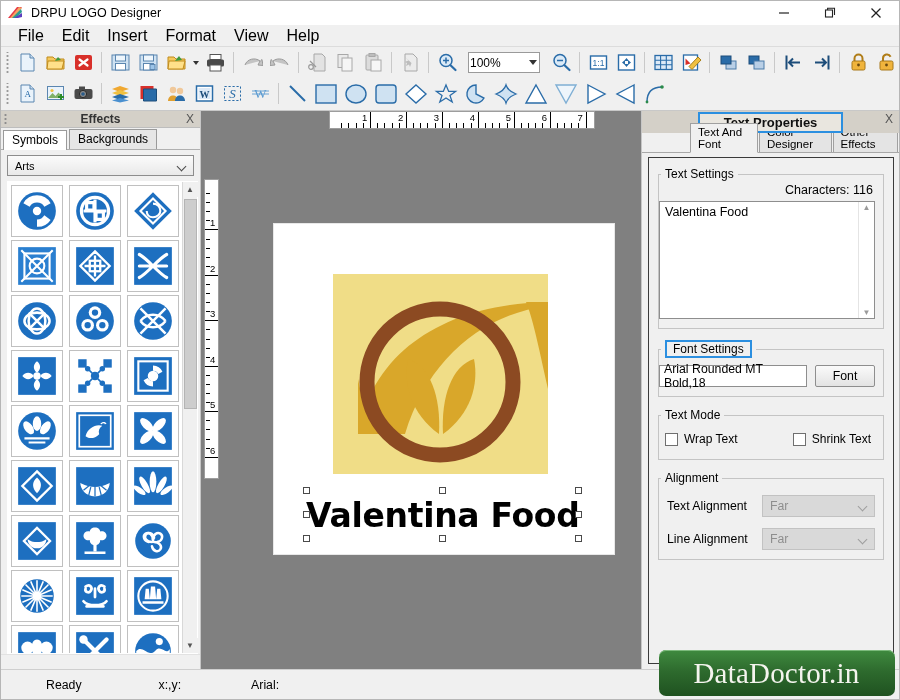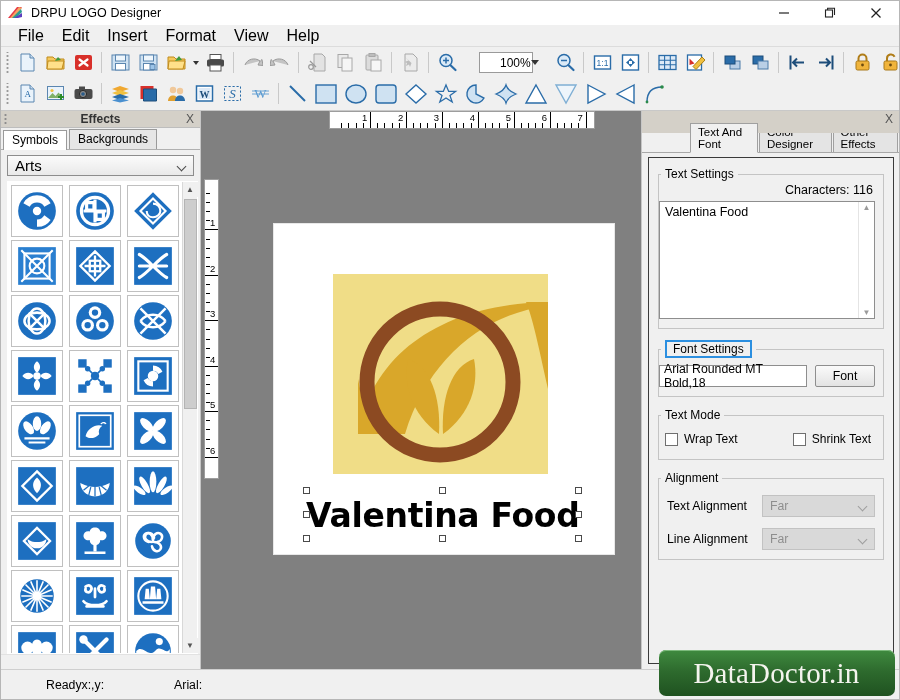--- a/index.html
+++ b/index.html
@@ -73,24 +73,24 @@
   }
   .tbtn {
     width: 28px; height: 27px;
     display: flex; align-items: center; justify-content: center;
     flex: none; border: 1px solid transparent; border-radius: 2px;
   }
   .tsep {
     width: 1px; height: 21px; background: #c9c9c9; margin: 0 4px; flex: none;
   }
   .zoombox {
-    width: 54px; height: 21px; background: #fff;
+    width: 72px; height: 21px; background: #fff;
     border: 1px solid #9a9a9a;
     display: flex; align-items: center; justify-content: space-between;
-    padding: 0 2px 0 20px; margin: 0 18px; flex: none;
+    padding: 0 2px 0 1px; margin: 0 7px; flex: none;
     font-size: 12px;
   }
   .caret-dn {
     width: 0; height: 0; border-left: 4px solid transparent;
     border-right: 4px solid transparent; border-top: 5px solid #333;
   }
   .minicaret {
     width: 0; height: 0; border-left: 3px solid transparent;
     border-right: 3px solid transparent; border-top: 4px solid #333;
     margin-left: 1px;
@@ -131,21 +131,21 @@
     padding: 2px 8px 3px 8px; font-size: 12px;
     border: 1px solid #9a9a9a; border-bottom: none;
     background: #e6e6e6; margin-right: 2px; color: #000;
   }
   .tab.active { background: #ffffff; position: relative; top: 1px; }
   .combo {
     margin: 5px 6px 5px 6px; height: 21px;
     background: linear-gradient(#fbfbfb,#e9e9e9);
     border: 1px solid #8d8d8d;
     display: flex; align-items: center; justify-content: space-between;
-    padding: 0 6px 0 7px; font-size: 15px;
+    padding: 0 6px 0 7px; font-size: 11px;
   }
   .chev {
     width: 9px; height: 6px; position: relative;
   }
   .chev::before{
     content:''; position:absolute; left:0; top:0;
     width:6px; height:6px; border-right:1.6px solid #4a4a4a; border-bottom:1.6px solid #4a4a4a;
     transform: rotate(45deg);
   }
   .sym-wrap {
@@ -324,21 +324,21 @@
   }
 
   
   .statusbar {
     height: 30px; min-height: 30px; background: #f0f0f0;
     border-top: 1px solid #cfcfcf;
     display: flex; align-items: center; font-size: 12.3px; color: #000;
     position: relative;
   }
   .sb-ready { margin-left: 45px; }
-  .sb-xy { }
+  .sb-xy { margin-left: 77px; }
   .sb-zoom { margin-left: 70px; }
   .watermark {
     position: absolute; right: 0px; bottom: 0px;
     width: 245px; height: 52px;
     display: flex; align-items: center; justify-content: center;
   }
   .wm-inner {
     width: 236px; height: 46px; border-radius: 7px;
     background: linear-gradient(#3f8a3f 0%, #2e6b2e 45%, #1f5220 100%);
     box-shadow: inset 0 1px 0 #7cba7c;
@@ -1235,20 +1235,21 @@
             <div class="handle" style="left:165px; top:311px;"></div>
             <div class="handle" style="left:301px; top:311px;"></div>
           </div>
         </div>
       </div>
     </div>
 
     <div class="rightdock">
       <div class="rt-title">
         <div class="tgrip" style="position:absolute;left:3px;top:4px;height:14px;"></div>
+        <div class="rt-title-badge">Text Properties</div>
         <span class="dock-close">X</span>
       </div>
 
       <div class="rt-tabs">
         <div class="rt-tab active">Text And Font</div>
         <div class="rt-tab">Color Designer</div>
         <div class="rt-tab">Other Effects</div>
       </div>
 
       <div class="rt-panel">

